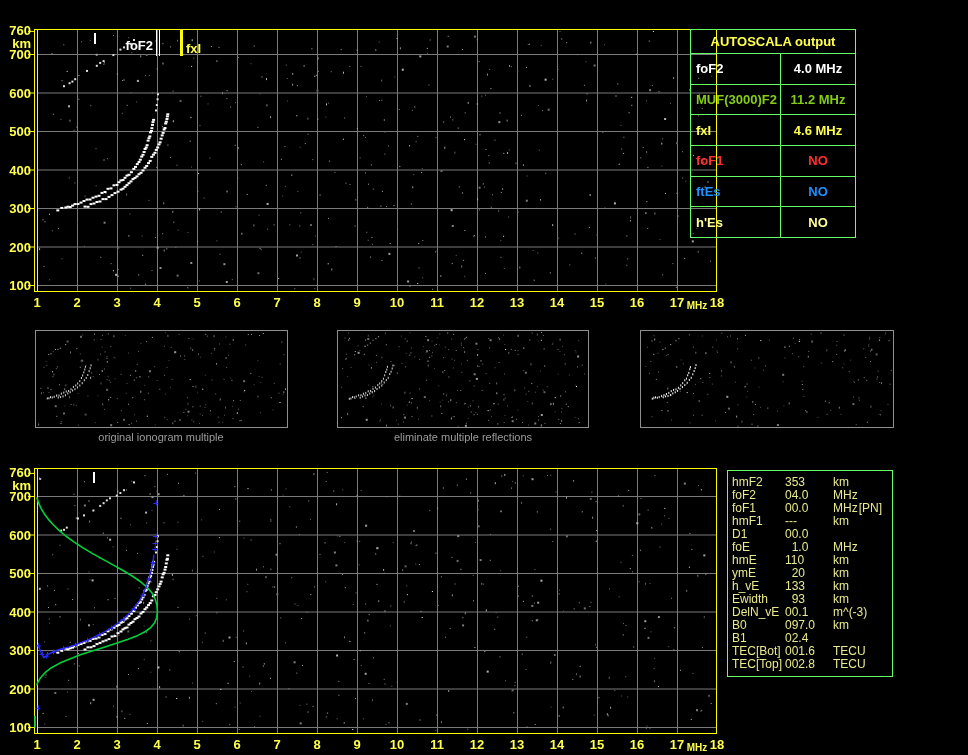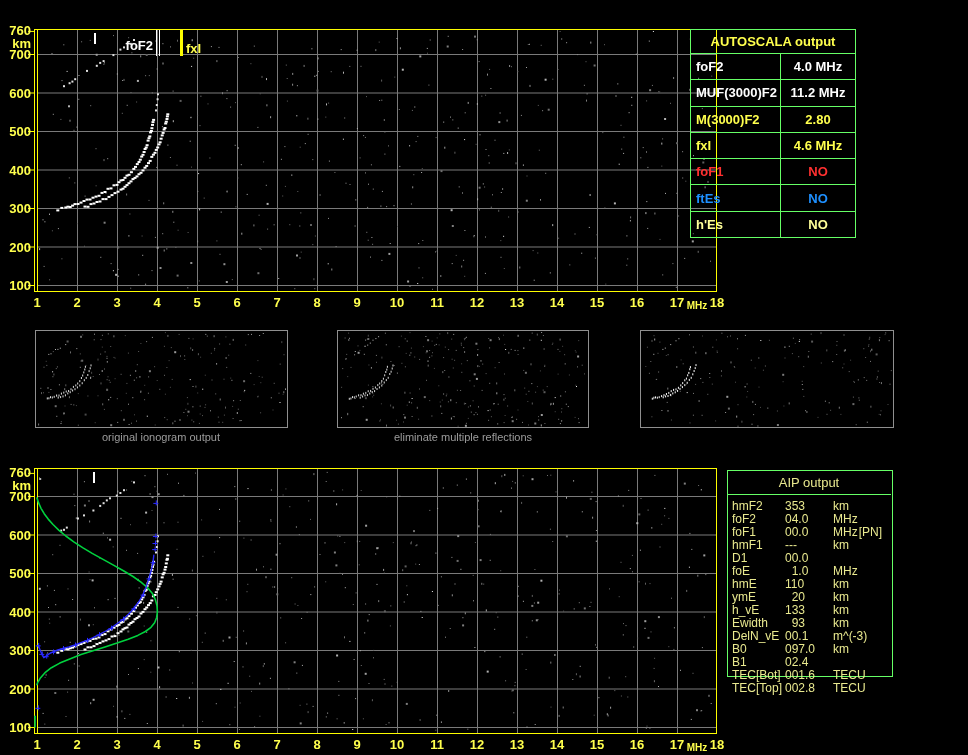--- a/index.html
+++ b/index.html
@@ -2198,52 +2198,47 @@
       </g>
     </svg>
 
 
   <div id="autoscala">
     <div class="as-header">AUTOSCALA output</div>
   <div class="as-row" style="color: rgb(255, 255, 255);">
         <div class="as-label">foF2</div>
         <div class="as-value">4.0 MHz</div>
       </div>
-      <div class="as-row" style="color: #ffffff;">
+      <div class="as-row" style="color: #84cc16;">
         <div class="as-label">MUF(3000)F2</div>
         <div class="as-value">11.2 MHz</div>
-      </div>
-      <div class="as-row" style="color: rgb(255, 255, 77);">
-        <div class="as-label">M(3000)F2</div>
-        <div class="as-value">2.80</div>
       </div>
       <div class="as-row" style="color: rgb(255, 255, 77);">
         <div class="as-label">fxI</div>
         <div class="as-value">4.6 MHz</div>
       </div>
       <div class="as-row" style="color: rgb(255, 48, 48);">
         <div class="as-label">foF1</div>
         <div class="as-value">NO</div>
       </div>
       <div class="as-row" style="color: rgb(30, 144, 255);">
         <div class="as-label">ftEs</div>
         <div class="as-value">NO</div>
       </div>
       <div class="as-row" style="color: rgb(255, 255, 153);">
         <div class="as-label">h'Es</div>
         <div class="as-value">NO</div>
       </div>
     </div>
 
-  <div class="caption" id="cap0" style="left:31px">original ionogram output</div>
+  <div class="caption" id="cap0" style="left:31px">original ionogram multiple</div>
   <div class="caption" id="cap1" style="left:333px">eliminate multiple reflections</div>
 
   <div id="aip-border"></div>
   <div id="aip">
-    <div class="aip-header">AIP output</div>
     <div class="aip-sep"></div>
   <div class="aip-row"><div class="aip-label">hmF2</div><div class="aip-value">353</div><div class="aip-unit">km</div></div>
       <div class="aip-row"><div class="aip-label">foF2</div><div class="aip-value">04.0</div><div class="aip-unit">MHz</div></div>
       <div class="aip-row"><div class="aip-label">foF1</div><div class="aip-value">00.0</div><div class="aip-unit">MHz</div><div class="aip-extra">[PN]</div></div>
       <div class="aip-row"><div class="aip-label">hmF1</div><div class="aip-value">---</div><div class="aip-unit">km</div></div>
       <div class="aip-row"><div class="aip-label">D1</div><div class="aip-value">00.0</div><div class="aip-unit"></div></div>
       <div class="aip-row"><div class="aip-label">foE</div><div class="aip-value">  1.0</div><div class="aip-unit">MHz</div></div>
       <div class="aip-row"><div class="aip-label">hmE</div><div class="aip-value">110</div><div class="aip-unit">km</div></div>
       <div class="aip-row"><div class="aip-label">ymE</div><div class="aip-value">  20</div><div class="aip-unit">km</div></div>
       <div class="aip-row"><div class="aip-label">h_vE</div><div class="aip-value">133</div><div class="aip-unit">km</div></div>

